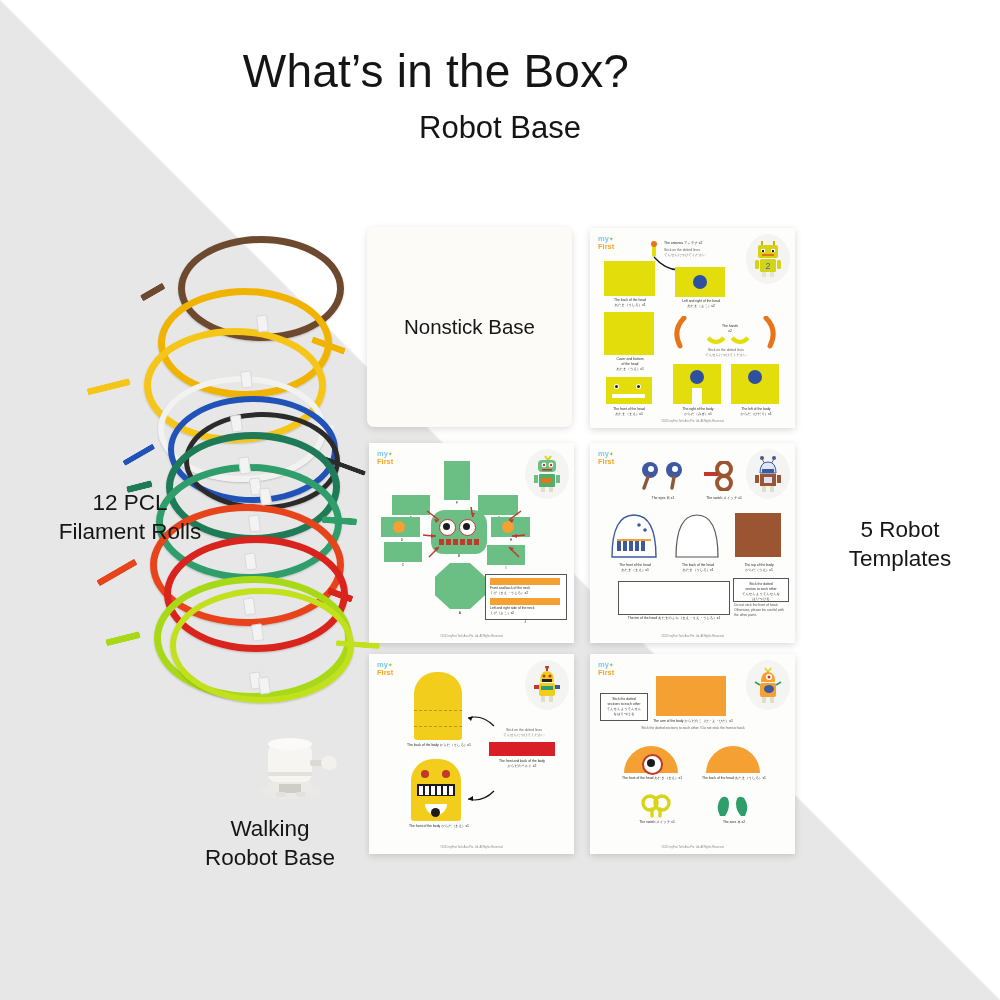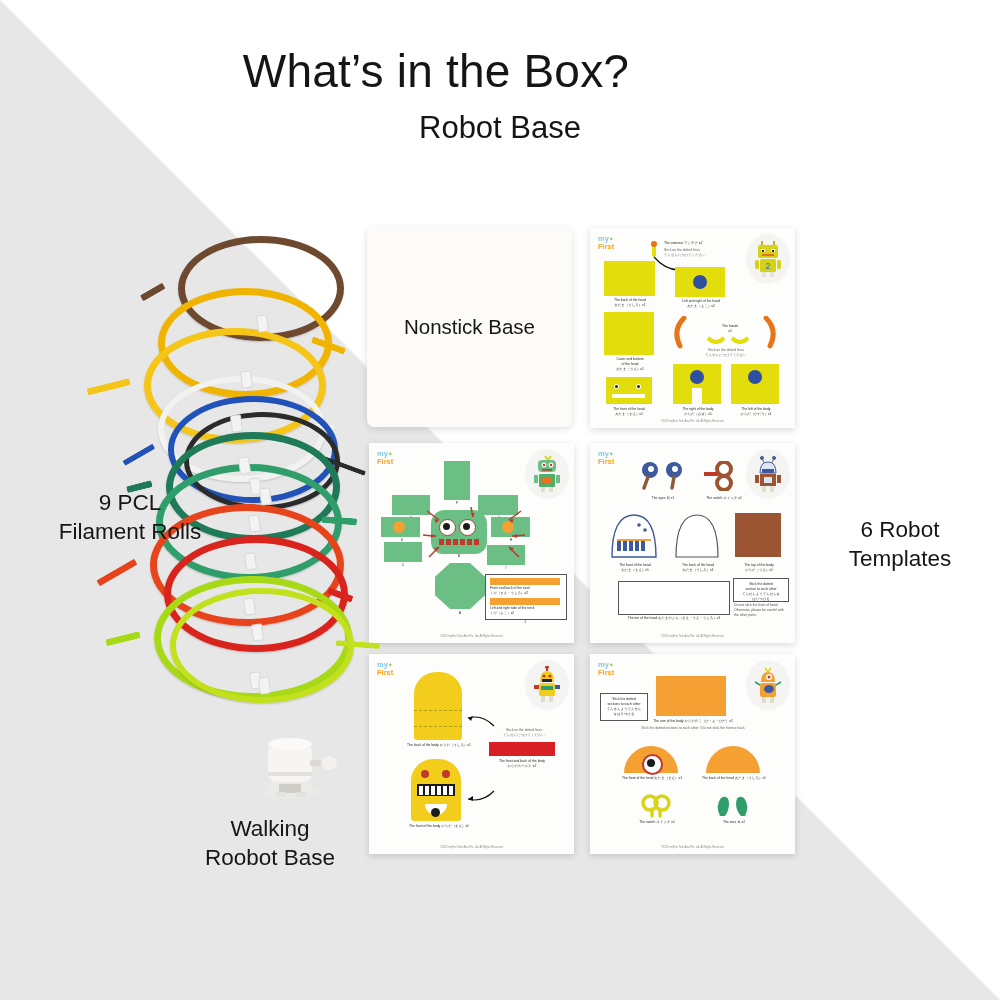--- a/index.html
+++ b/index.html
@@ -505,23 +505,23 @@
 
   <svg class="shape" style="left:124px;top:140px;" width="40" height="24">
     <path d="M6 22 Q1 12 7 4 Q14 0 15 9 Q15 17 11 22 Z" fill="#2f9e6b"></path>
     <path d="M27 22 Q22 17 22 9 Q23 0 30 4 Q36 12 31 22 Z" fill="#2f9e6b"></path>
   </svg>
   <div class="cap" style="left:112px;top:166px;width:64px;">The ears 耳 x2</div>
 
   <div class="footer-note">©2025 myFirst Tech Asia Pte. Ltd. All Rights Reserved.</div>
 </div>
 
-<div class="callout" id="label-filament">9 PCL
+<div class="callout" id="label-filament">12 PCL
 Filament Rolls</div>
-<div class="callout" id="label-templates">6 Robot
+<div class="callout" id="label-templates">5 Robot
 Templates</div>
 <div class="callout" id="label-base">Walking
 Roobot Base</div>
 
 <div id="walking-base">
   <svg width="100" height="90" viewBox="0 0 100 90">
     <ellipse cx="44" cy="66" rx="30" ry="7" fill="#e9e9e7"></ellipse>
     <rect x="22" y="56" width="44" height="10" rx="3" fill="#eceae6"></rect>
     <rect x="33" y="58" width="22" height="9" fill="#cfcdc8"></rect>
     <rect x="22" y="18" width="44" height="38" rx="8" fill="#f6f5f2"></rect>

